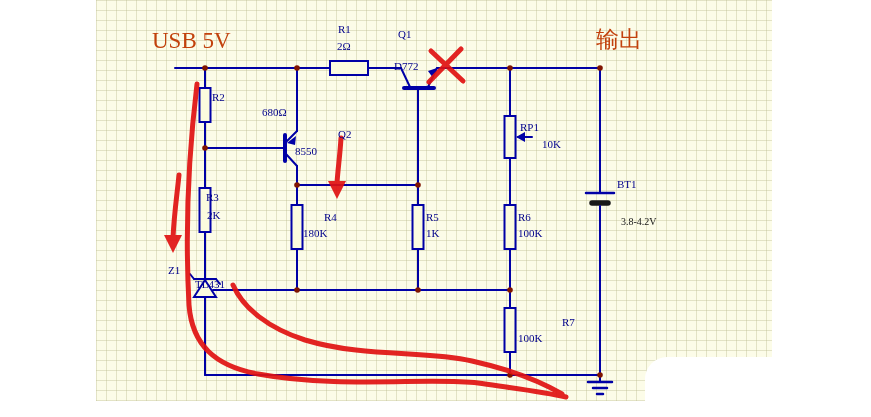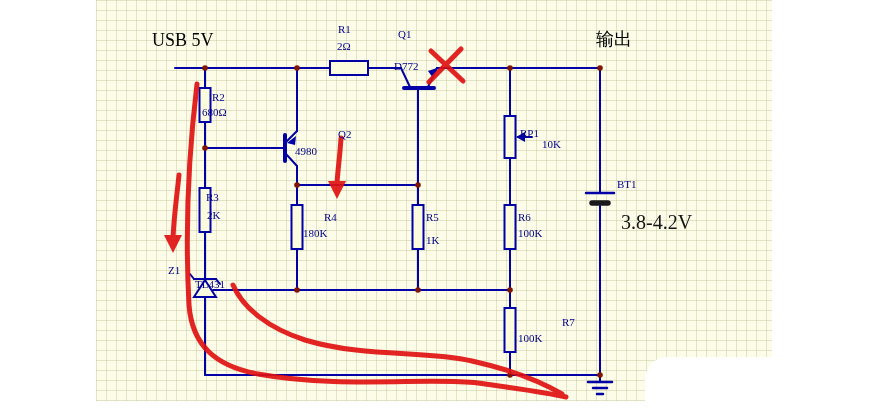--- a/index.html
+++ b/index.html
@@ -15,21 +15,21 @@
       repeating-linear-gradient(90deg, rgba(185,185,140,.38) 0 1px, transparent 1px 10px);
   }
   .white-patch{
     position:absolute;left:645px;top:357px;width:127px;height:44px;
     background:#ffffff;border-radius:22px 0 0 0;
   }
   svg.overlay{position:absolute;left:0;top:0;width:871px;height:417px;}
   .lbl{
     position:absolute;color:#00008B;font-size:11px;line-height:14px;white-space:nowrap;
   }
-  .lbl.big{font-size:18px;line-height:19px;color:#000000;}
+  .lbl.big{font-size:23px;line-height:19px;color:#c2410c;}
 </style>
 </head>
 <body>
 
 <div class="canvas"></div>
 <div class="white-patch"></div>
 
 <svg class="overlay" viewBox="0 0 871 417">
 
   <g fill="none" stroke-width="2" stroke-linecap="round" stroke="#0000A6">
@@ -153,41 +153,41 @@
   <div class="lbl big" style="left:152px;top:31px;">USB 5V</div>
   <div class="lbl big" style="left:596px;top:30px;">输出</div>
 
   <div class="lbl" style="left:338px;top:22px;">R1</div>
   <div class="lbl" style="left:337px;top:39px;">2Ω</div>
 
   <div class="lbl" style="left:398px;top:27px;">Q1</div>
   <div class="lbl" style="left:394px;top:59px;">D772</div>
 
   <div class="lbl" style="left:212px;top:90px;">R2</div>
-  <div class="lbl" style="left:202px;top:105px;">680Ω</div>
+  <div class="lbl" style="left:216px;top:105px;padding-left:46px;">680Ω</div>
 
   <div class="lbl" style="left:295px;top:127px;padding-left:43px;">Q2</div>
-  <div class="lbl" style="left:295px;top:144px;">4980</div>
+  <div class="lbl" style="left:295px;top:144px;">8550</div>
 
   <div class="lbl" style="left:206px;top:190px;">R3</div>
   <div class="lbl" style="left:207px;top:208px;">2K</div>
 
   <div class="lbl" style="left:305px;top:210px;margin-left:19px;">R4</div>
   <div class="lbl" style="left:303px;top:226px;">180K</div>
 
   <div class="lbl" style="left:426px;top:210px;">R5</div>
-  <div class="lbl" style="left:426px;top:226px;margin-top:7px;">1K</div>
+  <div class="lbl" style="left:426px;top:226px;">1K</div>
 
-  <div class="lbl" style="left:520px;top:120px;margin-top:6px;">RP1</div>
+  <div class="lbl" style="left:520px;top:120px;">RP1</div>
   <div class="lbl" style="left:542px;top:137px;">10K</div>
 
   <div class="lbl" style="left:518px;top:210px;">R6</div>
   <div class="lbl" style="left:518px;top:226px;">100K</div>
 
   <div class="lbl" style="left:518px;top:315px;padding-left:44px;">R7</div>
   <div class="lbl" style="left:518px;top:331px;">100K</div>
 
   <div class="lbl" style="left:168px;top:263px;">Z1</div>
   <div class="lbl" style="left:155px;top:277px;margin-left:40px;">TL431</div>
 
   <div class="lbl" style="left:617px;top:177px;text-align:right;">BT1</div>
-  <div class="lbl" style="left:621px;top:215px;color:#141414;font-size:20px;">3.8-4.2V</div>
+  <div class="lbl" style="left:621px;top:215px;color:#141414;font-size:10px;">3.8-4.2V</div>
 </div>
 
 </body></html>

